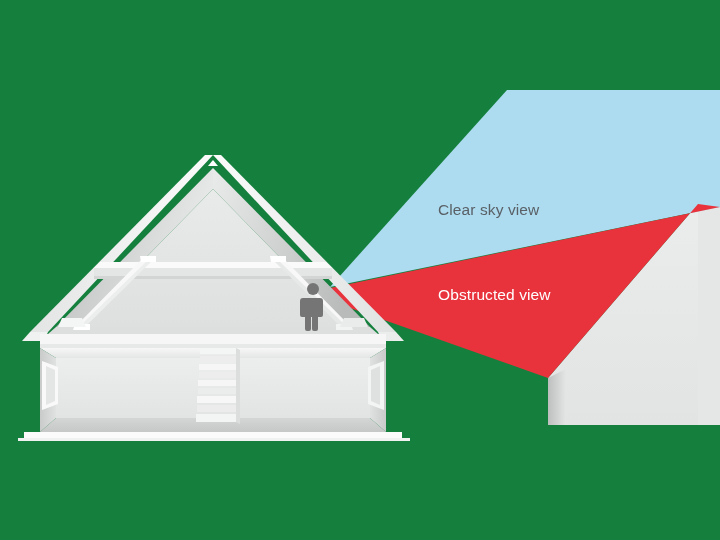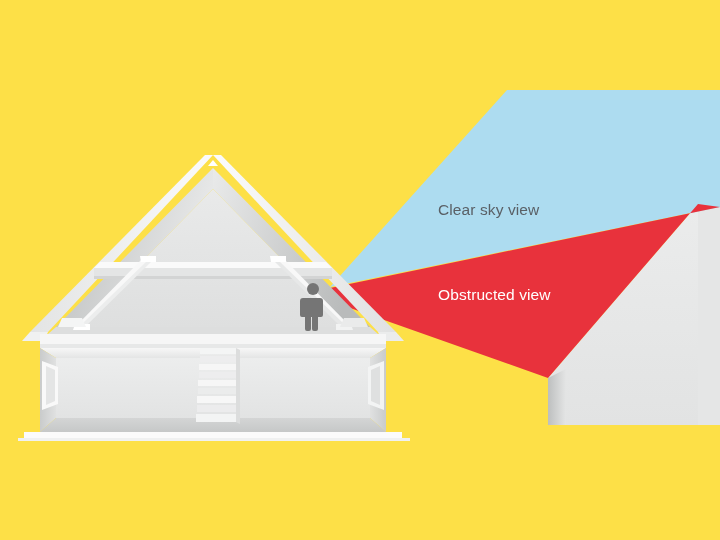--- a/index.html
+++ b/index.html
@@ -10,21 +10,21 @@
   body {
     width: 720px;
     height: 540px;
     overflow: hidden;
     font-family: "Liberation Sans", sans-serif;
   }
   #scene {
     position: relative;
     width: 720px;
     height: 540px;
-    background: #fde047;
+    background: #15803d;
   }
   #scene svg {
     position: absolute;
     top: 0;
     left: 0;
     display: block;
   }
   .label-text {
     font-family: "Liberation Sans", sans-serif;
     font-size: 15.5px;

